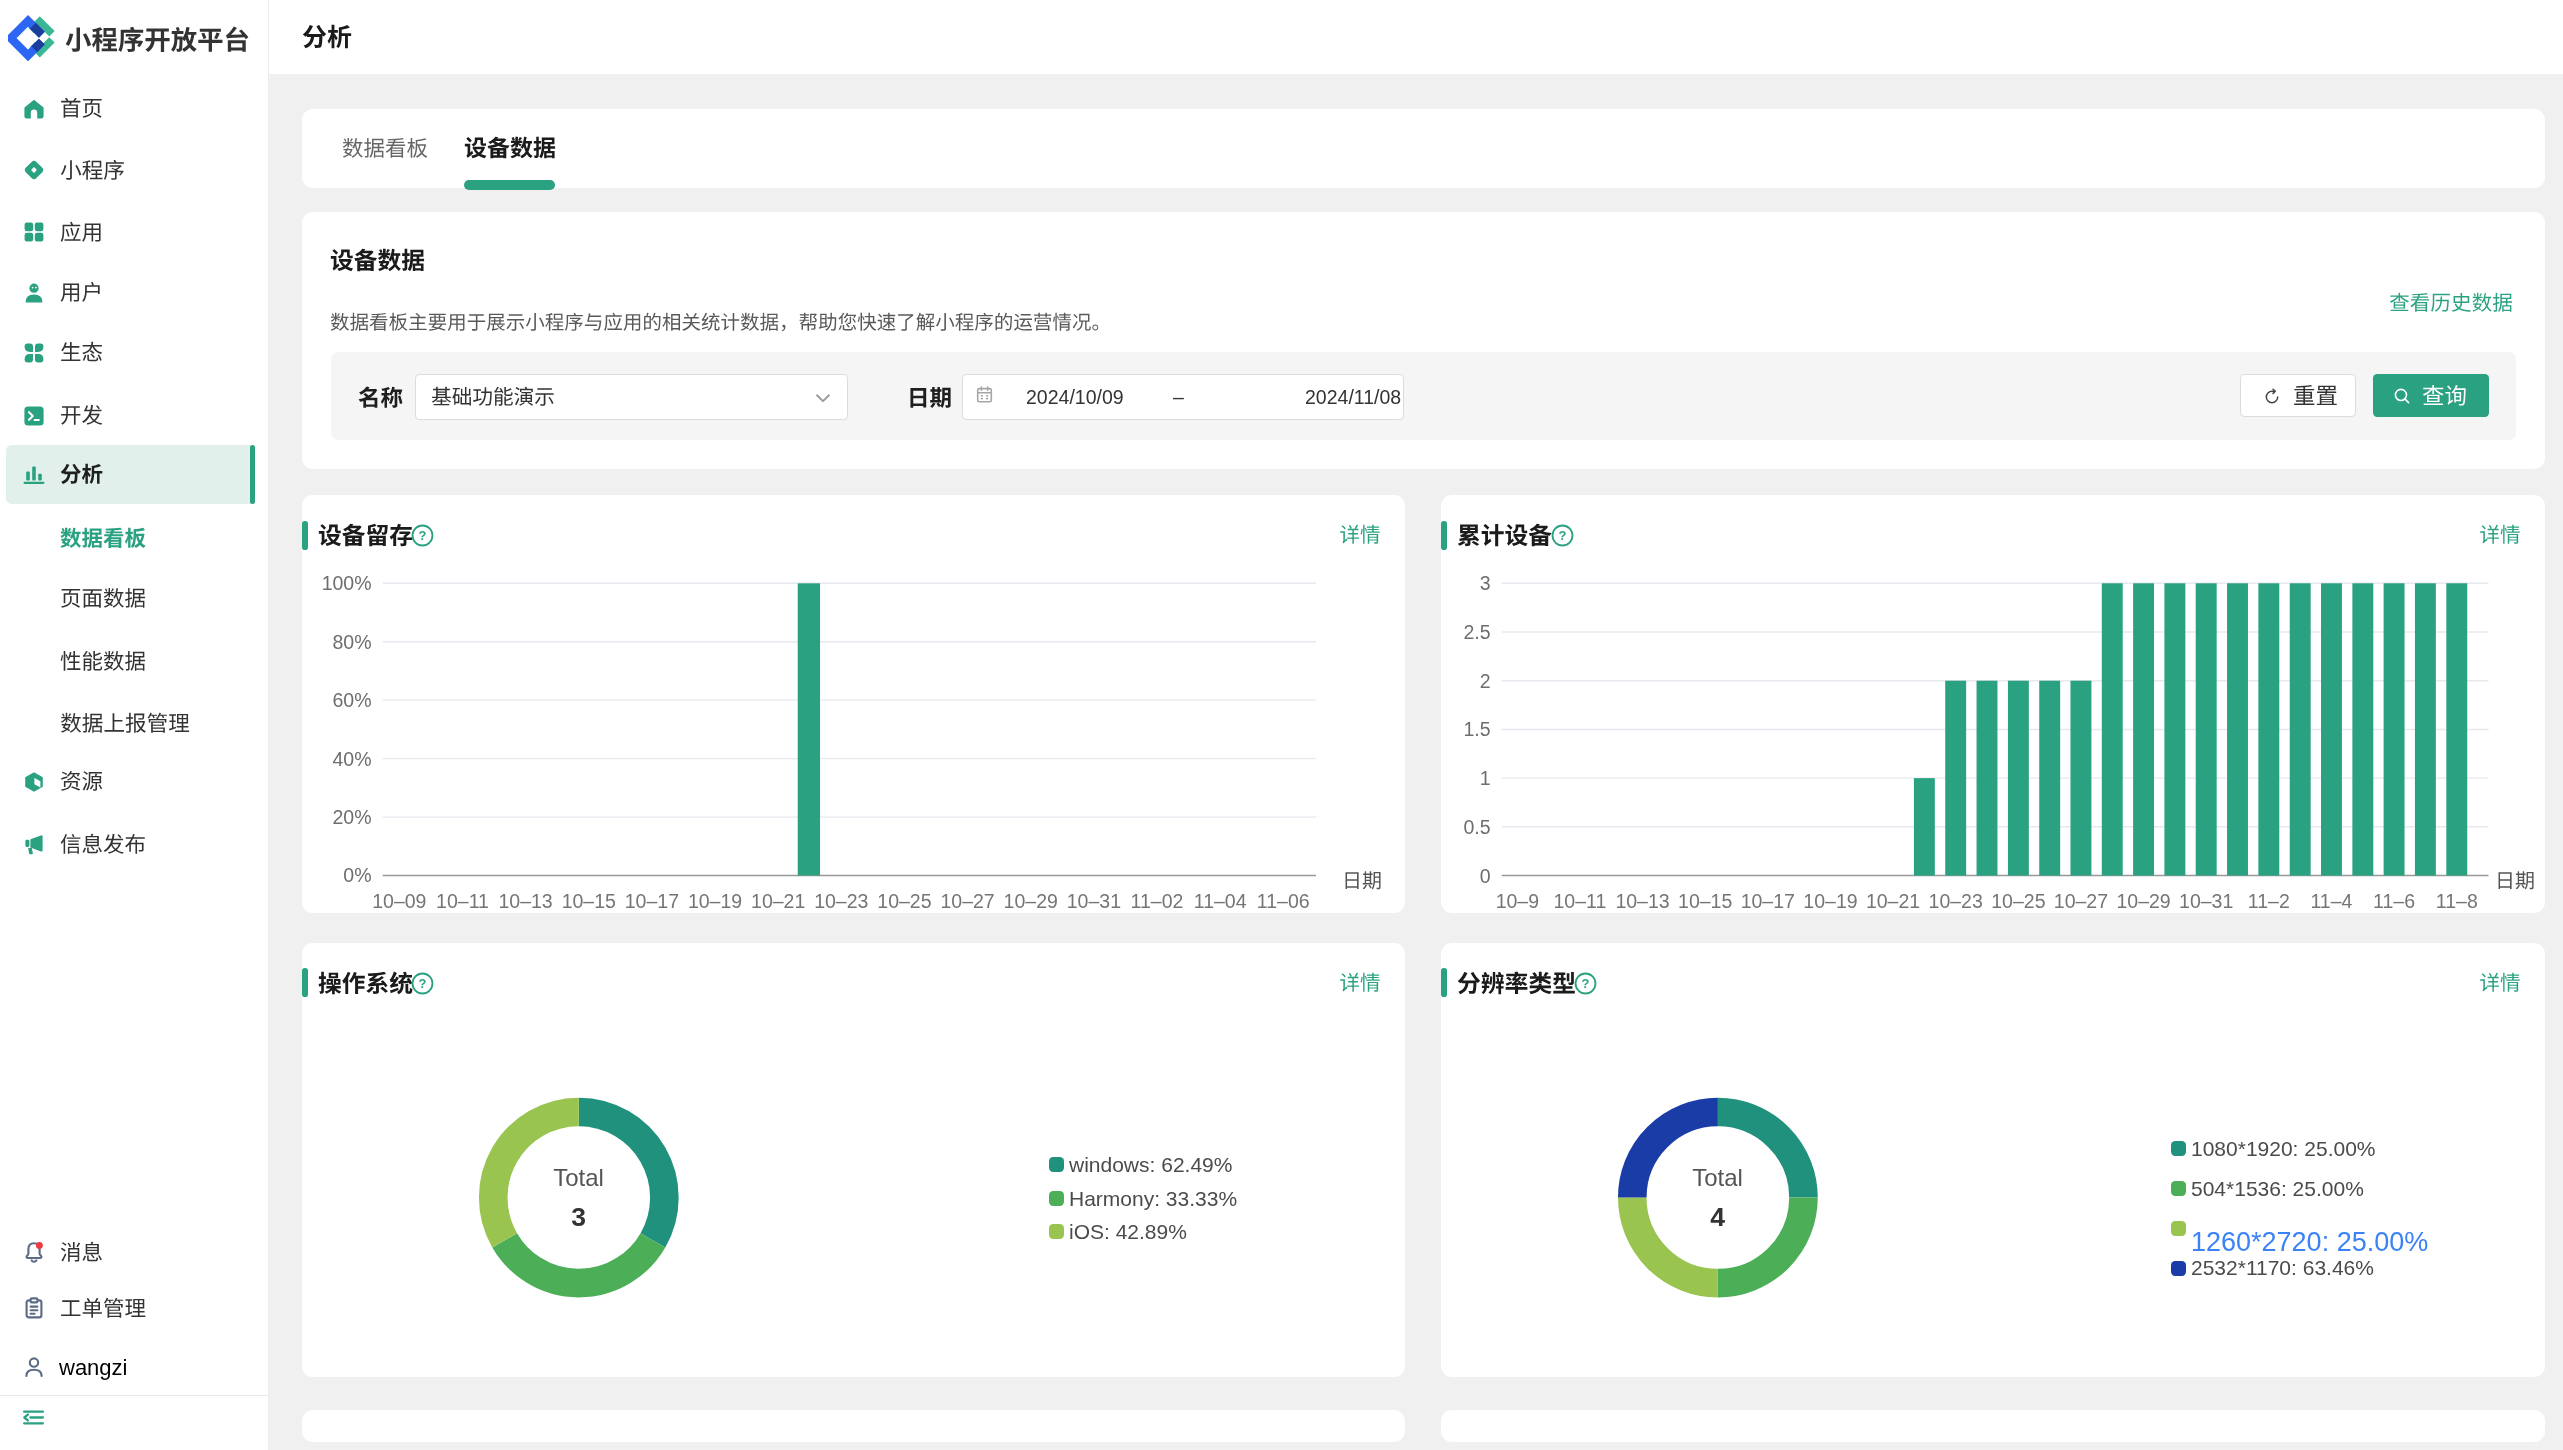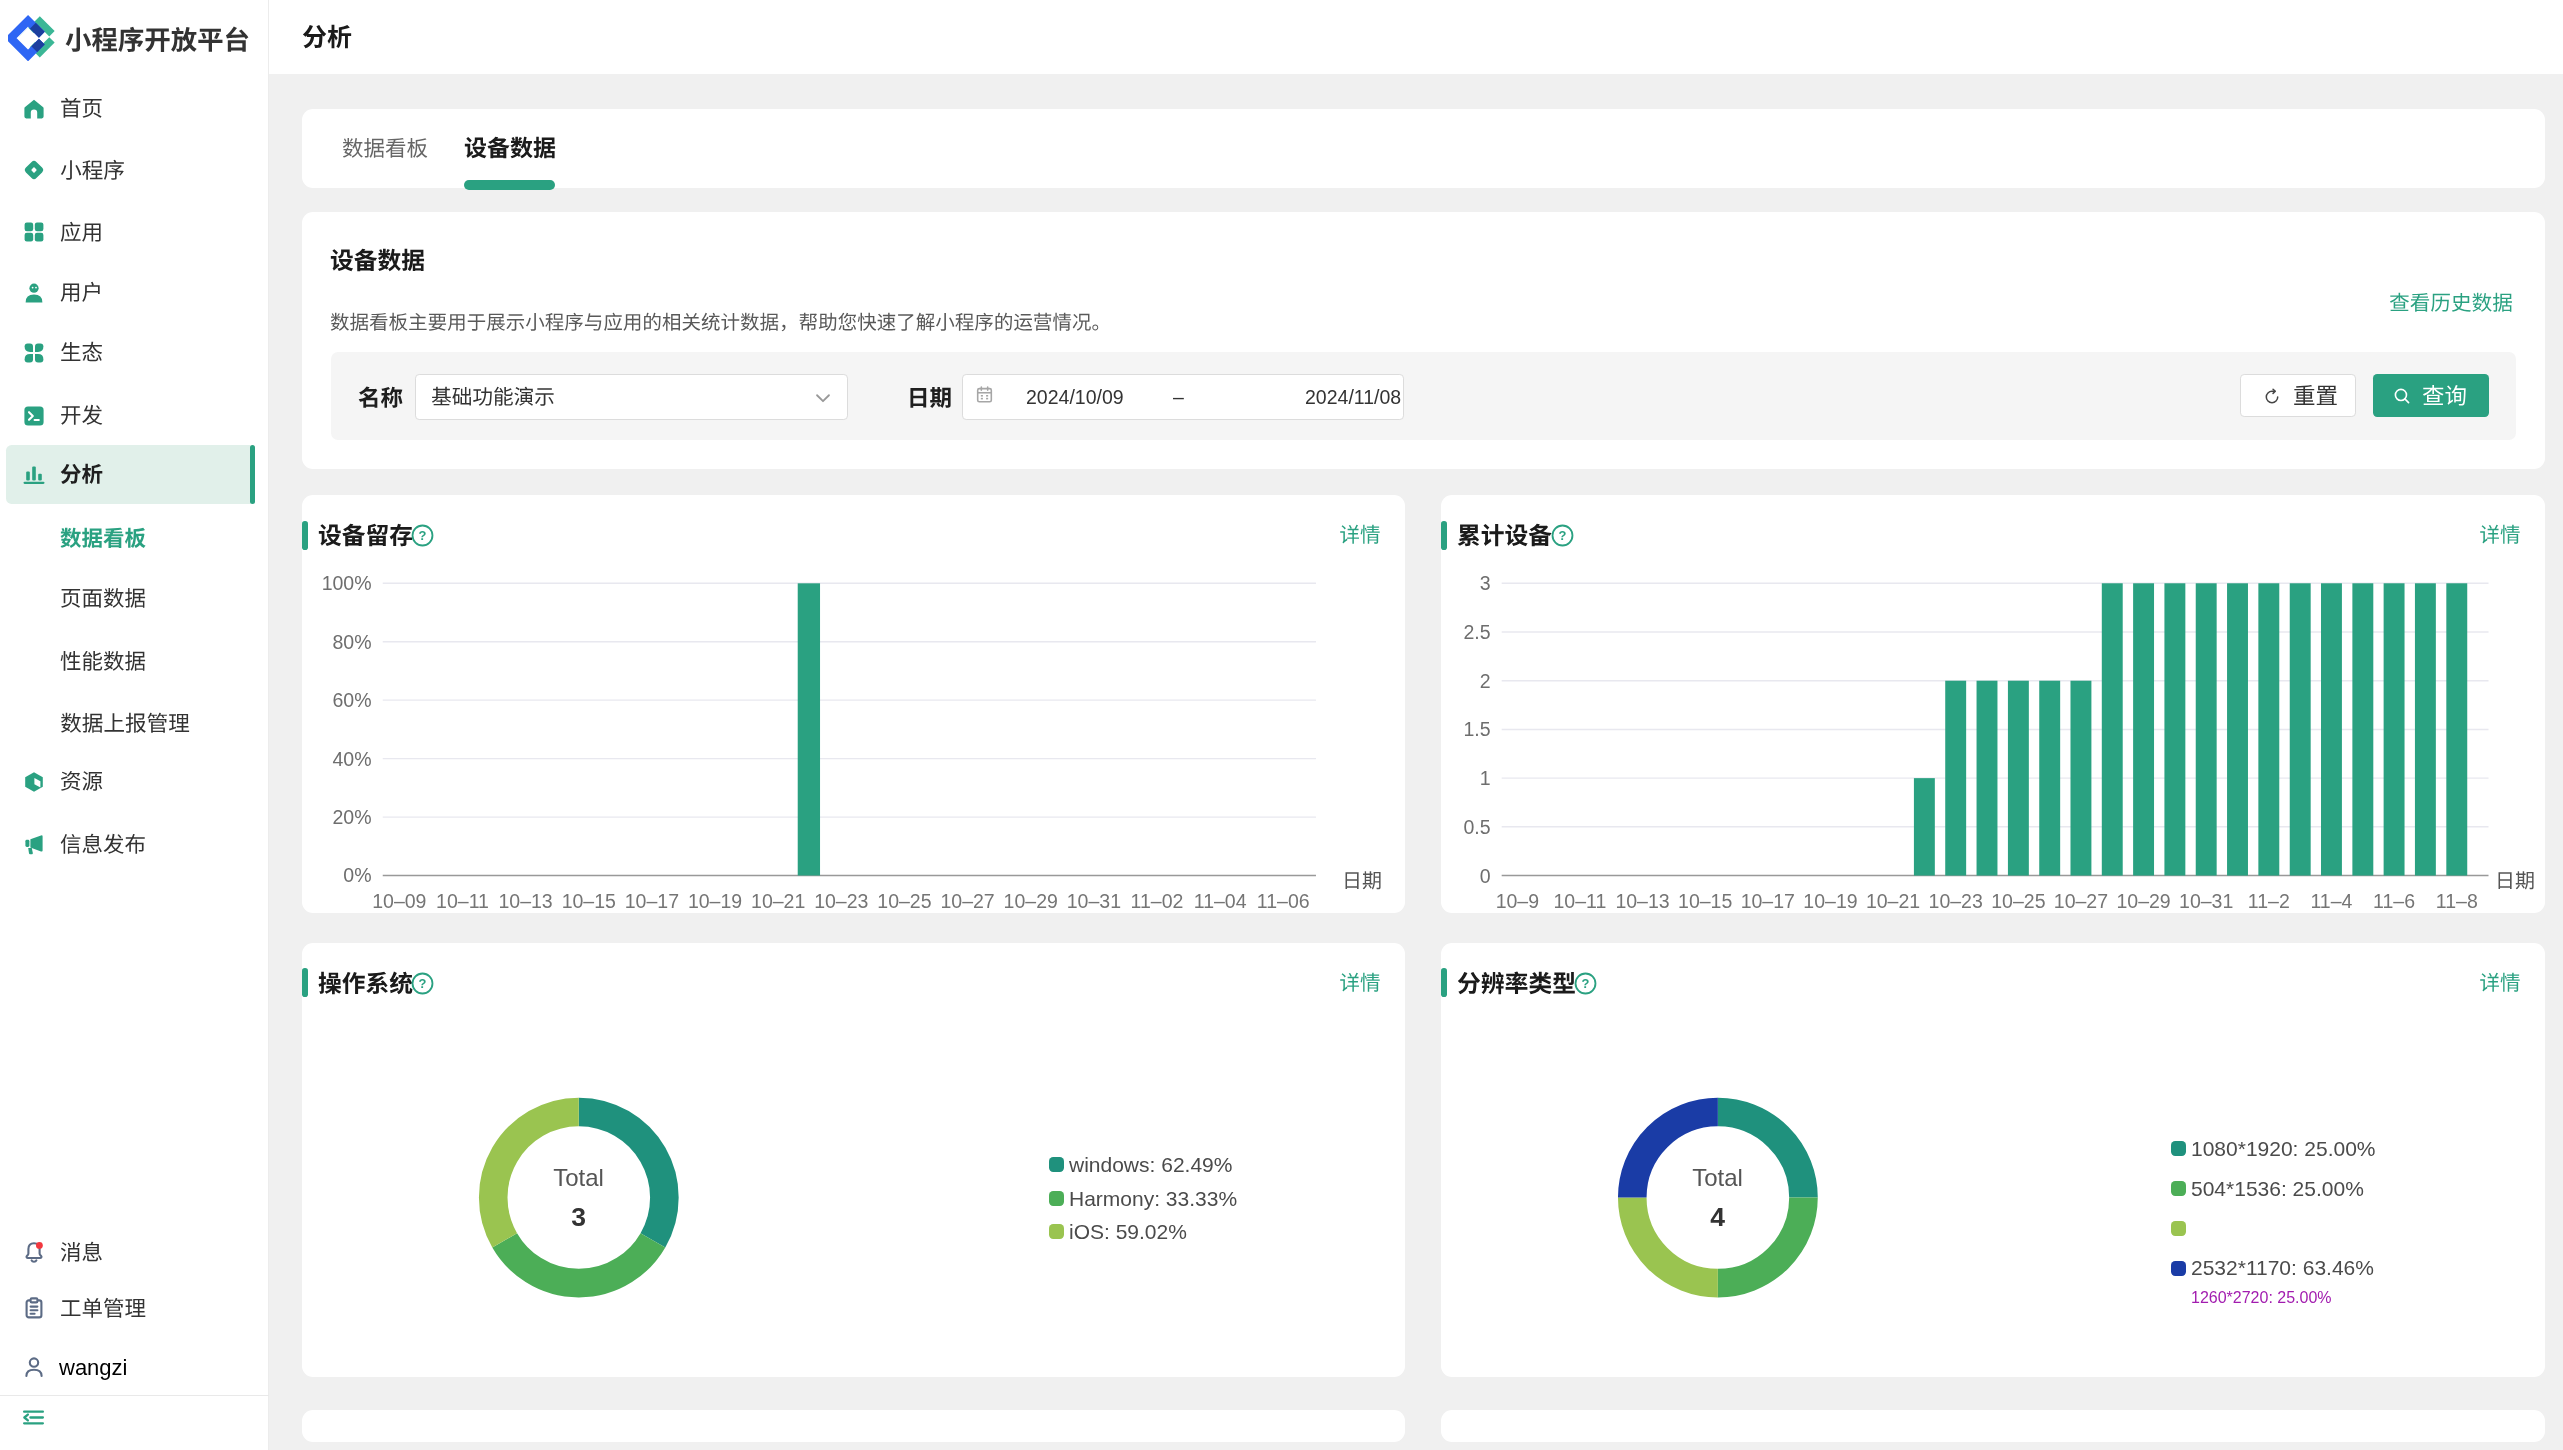--- a/index.html
+++ b/index.html
@@ -403,21 +403,21 @@
     <path d="M 503.30 426.38 A 122.75 122.75 0 0 1 290.70 426.38" fill="none" stroke="#4cae57" stroke-width="41"></path>
     <path d="M 290.70 426.38 A 122.75 122.75 0 0 1 397.00 242.25" fill="none" stroke="#9ac450" stroke-width="41"></path>
   </svg>
 <div style="position:absolute;left:509px;top:1164px;width:139px;text-align:center;font-size:24px;color:#555">Total</div>
 <div style="position:absolute;left:509px;top:1202px;width:139px;text-align:center;font-size:26.5px;font-weight:bold;color:#333">3</div>
 <div style="position:absolute;left:1049px;top:1157px;width:15.3px;height:15.3px;border-radius:4.2px;background:#1f917d"></div>
 <div style="position:absolute;left:1069px;top:1153px;font-size:21px;color:#4b4b4b">windows: 62.49%</div>
 <div style="position:absolute;left:1049px;top:1191px;width:15.3px;height:15.3px;border-radius:4.2px;background:#4cae57"></div>
 <div style="position:absolute;left:1069px;top:1187px;font-size:21px;color:#4b4b4b">Harmony: 33.33%</div>
 <div style="position:absolute;left:1049px;top:1224px;width:15.3px;height:15.3px;border-radius:4.2px;background:#9ac450"></div>
-<div style="position:absolute;left:1069px;top:1220px;font-size:21px;color:#4b4b4b">iOS: 59.02%</div>
+<div style="position:absolute;left:1069px;top:1220px;font-size:21px;color:#4b4b4b">iOS: 42.89%</div>
 <div class="card" style="left:1441px;top:943px;width:1104px;height:434px"></div>
 <div style="position:absolute;left:1441px;top:968px;width:5.6px;height:29px;background:#2aa181;border-radius:2.8px"></div>
 <div style="position:absolute;left:1457px;top:971px">
     <svg width="119" height="26" viewBox="0 0 170 37" style="overflow:visible;display:block">
       <path d="M23.4 1.4 19.6 2.9C21.4 6.5 23.9 10.4 26.5 13.5H8.4C11 10.4 13.3 6.7 14.9 2.7L10.4 1.5C8.5 6.6 5.1 11.4 1.1 14.2C2.1 15 3.8 16.6 4.6 17.5C5.3 16.9 6 16.3 6.6 15.5V17.5H12.1C11.4 22.5 9.6 27 1.9 29.4C2.9 30.3 4 32 4.5 33C13.3 29.8 15.5 24 16.4 17.5H23.5C23.3 24.5 22.9 27.4 22.2 28.2C21.8 28.5 21.5 28.6 20.8 28.6C20 28.6 18.2 28.6 16.4 28.5C17.1 29.6 17.6 31.3 17.7 32.6C19.7 32.6 21.7 32.6 22.8 32.5C24.1 32.3 25.1 32 25.9 30.9C27.1 29.4 27.5 25.4 27.9 15.3V15.2C28.5 15.9 29.2 16.6 29.8 17.2C30.5 16.1 32.1 14.5 33.1 13.7C29.5 10.8 25.5 5.7 23.4 1.4Z M47.4 7.6C47.4 11.2 47 15.9 46.2 18.7L49.1 19.5C50 16.3 50.3 11.5 50.1 7.9ZM51.2 1.3V14.6C51.2 20.5 50.6 26.3 45 30.3C45.7 30.9 46.9 32.1 47.4 32.9C53.8 28.3 54.6 21.6 54.6 14.6V1.3ZM37.9 2.4C38.3 3.3 38.8 4.3 39.1 5.3H35.6V8.6H46.1V5.3H43.1C42.6 4 41.9 2.6 41.3 1.4ZM35.6 20.9V24.2H38.8C38.5 26.5 37.7 28.8 35.2 30.3C36 31 37.2 32.2 37.7 33C40.9 30.7 42.2 27.4 42.6 24.2H46.1V20.9H42.7V18H46.3V14.6H44.3L45.8 9.4L42.6 8.7C42.4 10.4 41.9 12.9 41.4 14.6H38.1L40.4 14.1C40.3 12.7 39.9 10.4 39.3 8.7L36.4 9.3C37 10.9 37.3 13.2 37.3 14.6H35.3V18H39V20.9ZM58.2 2.2C58.7 3.1 59.2 4.2 59.5 5.2H55.5V8.5H62.8C62.6 10.3 62.1 12.8 61.7 14.6H58L60.2 14.1C60.2 12.6 59.7 10.4 59.1 8.7L56.3 9.3C56.8 10.9 57.2 13.2 57.3 14.6H55.1V18H59.2V21.6H55.6V25H59.2V33H63V25H66.5V21.6H63V18H66.9V14.6H64.6C65.1 13 65.6 11 66.1 9.2L63.1 8.5H66.4V5.2H63.4C62.9 3.9 62.2 2.4 61.5 1.2Z M95.8 8.1C94.7 9.4 92.8 11.3 91.4 12.3L94.4 14.2C95.8 13.2 97.6 11.6 99.2 10ZM70.3 10.4C72.1 11.5 74.4 13.1 75.4 14.2L78.3 11.8C77.1 10.7 74.8 9.2 73 8.2ZM69.5 22.9V26.7H82.8V32.9H87.2V26.7H100.6V22.9H87.2V20.6H82.8V22.9ZM81.9 1.8 83.1 3.7H70.3V7.4H82C81.3 8.6 80.5 9.5 80.2 9.8C79.7 10.4 79.2 10.9 78.6 11C79 11.9 79.5 13.5 79.7 14.2C80.2 14 81 13.8 83.6 13.6C82.4 14.8 81.4 15.6 80.9 16C79.7 17 78.9 17.6 78 17.7C78.4 18.7 78.9 20.3 79.1 21C79.9 20.6 81.3 20.4 89.4 19.6C89.7 20.2 89.9 20.8 90.1 21.3L93.2 20.1C93 19.3 92.4 18.3 91.9 17.3C93.9 18.5 96.2 20.1 97.3 21.2L100.3 18.8C98.8 17.5 95.7 15.6 93.5 14.4L91.2 16.3C90.7 15.4 90.2 14.7 89.6 14L86.7 15C87 15.6 87.4 16.1 87.8 16.8L84.3 17C87 14.8 89.7 12.2 92 9.5L88.9 7.6C88.3 8.5 87.5 9.5 86.7 10.4L83.6 10.5C84.5 9.5 85.3 8.5 86 7.4H100.1V3.7H87.9C87.4 2.8 86.7 1.7 86.1 0.8ZM69.4 17.9 71.3 21.1C73.3 20.2 75.8 19 78 17.7L78.6 17.4L77.9 14.5C74.7 15.7 71.5 17.1 69.4 17.9Z M107.5 3.1C108.6 4.4 109.8 6.1 110.5 7.3H104.2V11.1H113.8C111.1 13.2 107.2 14.9 103.3 15.8C104.1 16.6 105.3 18.2 105.9 19.2C110.1 18 114 15.8 116.9 13V17.2H121V13.7C125 15.5 129.6 17.7 132.1 19.1L134.1 15.8C131.6 14.6 127.4 12.7 123.6 11.1H133.9V7.3H127.1C128.2 6.2 129.7 4.5 131 2.7L126.6 1.5C125.9 3 124.6 5.1 123.5 6.5L126 7.3H121V1.1H116.9V7.3H112.3L114.6 6.3C113.9 4.9 112.4 3 111 1.6ZM116.8 17.9C116.7 18.9 116.6 19.8 116.4 20.7H103.9V24.5H114.8C113.1 26.7 109.8 28.2 103.1 29.1C103.8 30.1 104.8 31.9 105.2 33C113.2 31.6 117 29.2 119 25.8C121.9 29.9 126.1 32 132.6 32.9C133.1 31.7 134.2 30 135.2 29.1C129.3 28.6 125.2 27.1 122.7 24.5H134.2V20.7H120.7C120.9 19.8 121 18.8 121.1 17.9Z M156.8 3V14.6H160.5V3ZM163 1.4V15.9C163 16.4 162.9 16.5 162.3 16.5C161.9 16.6 160.2 16.6 158.6 16.5C159.2 17.5 159.7 19 159.9 20.1C162.2 20.1 164 20 165.3 19.4C166.5 18.8 166.9 17.9 166.9 16V1.4ZM148.4 5.8V9.4H145.5V5.8ZM141 21.7V25.4H150.9V28.1H137.6V31.9H168.3V28.1H155.1V25.4H164.9V21.7H155.1V19H152.2V13H155.3V9.4H152.2V5.8H154.6V2.2H139.1V5.8H141.7V9.4H137.9V13H141.3C140.8 14.7 139.7 16.3 137.2 17.6C137.9 18.2 139.3 19.7 139.8 20.5C143.2 18.6 144.7 15.8 145.2 13H148.4V19.6H150.9V21.7Z" fill="#1b1b1b"></path>
     </svg>
   </div>
 <svg style="position:absolute;left:1574px;top:972px" width="23" height="23" viewBox="0 0 24 24">
     <circle cx="12" cy="12" r="10.4" fill="none" stroke="#2aa181" stroke-width="1.9"></circle>
     <text x="12" y="16.6" text-anchor="middle" font-size="13.5" font-weight="bold" fill="#2aa181" font-family="Liberation Sans">?</text>
@@ -433,17 +433,17 @@
     <path d="M 397.00 487.75 A 122.75 122.75 0 0 1 274.25 365.00" fill="none" stroke="#9ac450" stroke-width="41"></path>
     <path d="M 274.25 365.00 A 122.75 122.75 0 0 1 397.00 242.25" fill="none" stroke="#1a3ca6" stroke-width="41"></path>
   </svg>
 <div style="position:absolute;left:1648px;top:1164px;width:139px;text-align:center;font-size:24px;color:#555">Total</div>
 <div style="position:absolute;left:1648px;top:1202px;width:139px;text-align:center;font-size:26.5px;font-weight:bold;color:#333">4</div>
 <div style="position:absolute;left:2171px;top:1141px;width:15.3px;height:15.3px;border-radius:4.2px;background:#1f917d"></div>
 <div style="position:absolute;left:2191px;top:1137px;font-size:21px;color:#4b4b4b">1080*1920: 25.00%</div>
 <div style="position:absolute;left:2171px;top:1181px;width:15.3px;height:15.3px;border-radius:4.2px;background:#4cae57"></div>
 <div style="position:absolute;left:2191px;top:1177px;font-size:21px;color:#4b4b4b">504*1536: 25.00%</div>
 <div style="position:absolute;left:2171px;top:1221px;width:15.3px;height:15.3px;border-radius:4.2px;background:#9ac450"></div>
-<div style="position:absolute;left:2191px;top:1289px;font-size:16px;color:#a21caf">1260*2720: 25.00%</div>
+<div style="position:absolute;left:2191px;top:1227px;font-size:27px;color:#3b82f6">1260*2720: 25.00%</div>
 <div style="position:absolute;left:2171px;top:1261px;width:15.3px;height:15.3px;border-radius:4.2px;background:#1a3ca6"></div>
 <div style="position:absolute;left:2191px;top:1256px;font-size:21px;color:#4b4b4b">2532*1170: 63.46%</div>
 <div class="card" style="left:302px;top:1410px;width:1103px;height:32px"></div>
 <div class="card" style="left:1441px;top:1410px;width:1104px;height:32px"></div>
 
 </body></html>

